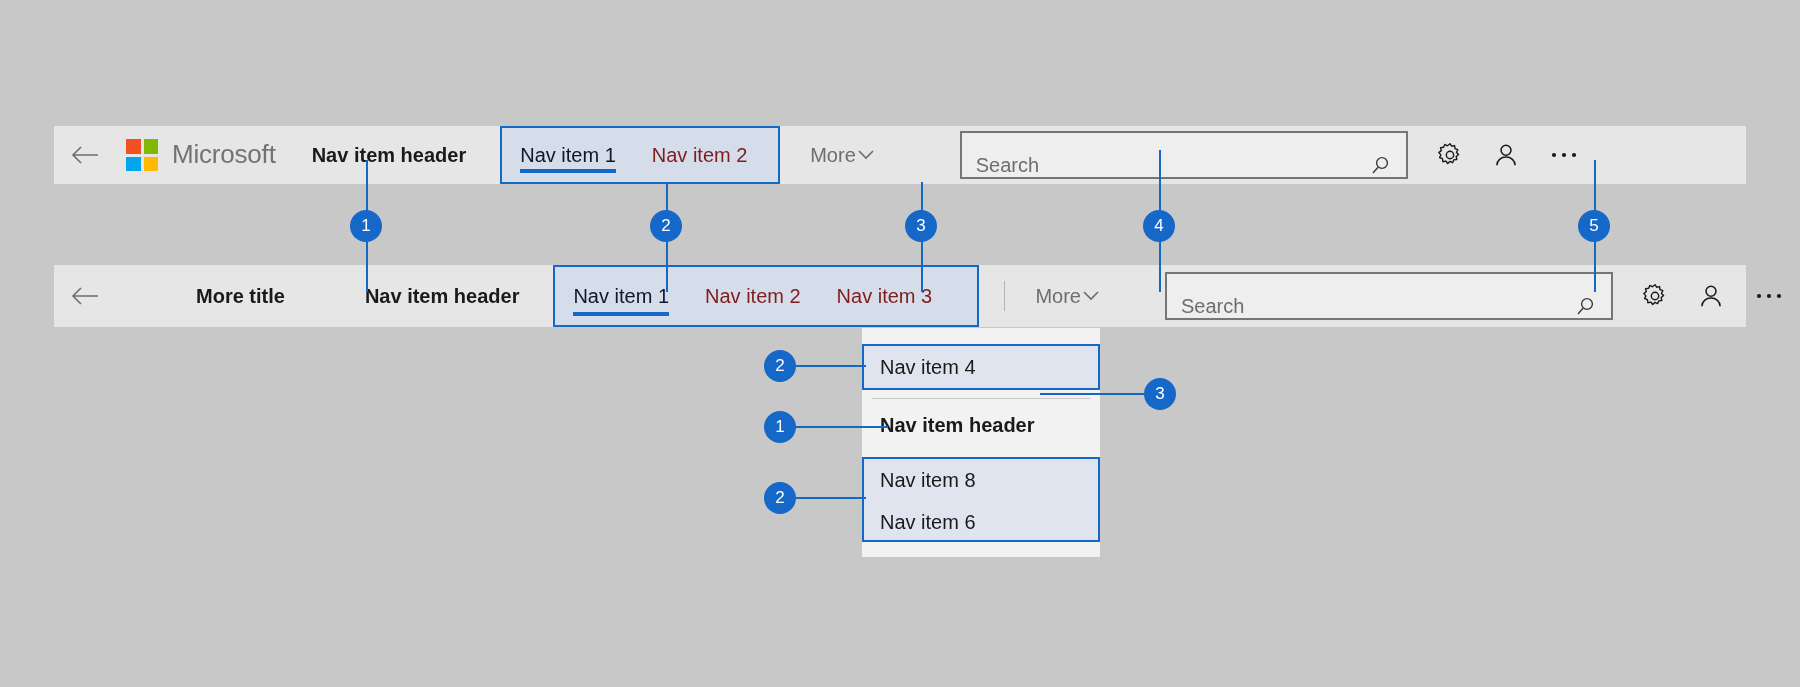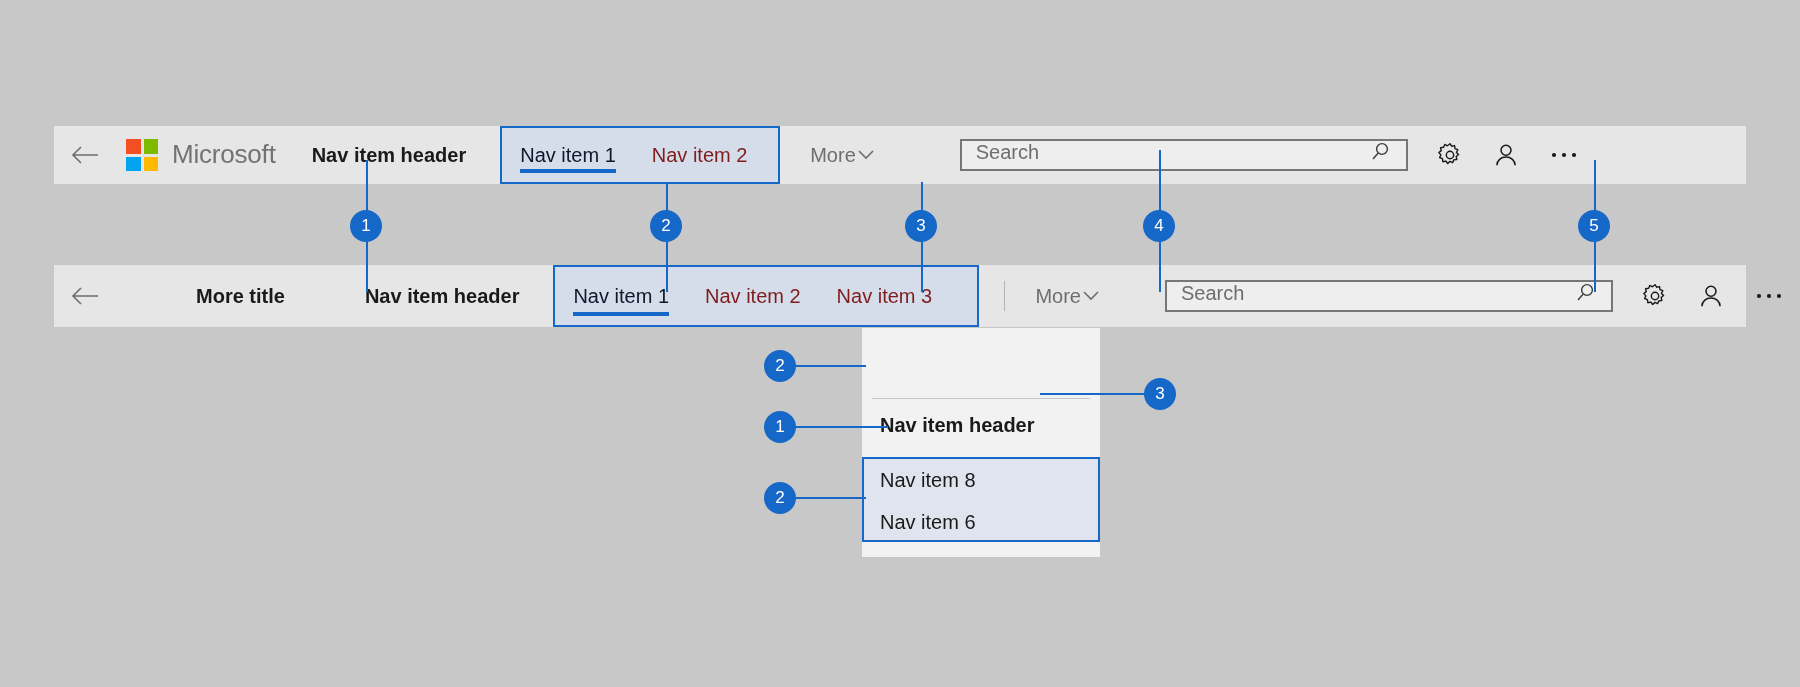--- a/index.html
+++ b/index.html
@@ -111,25 +111,25 @@
     gap: 2px;
     font-size: 20px;
     color: #6e6e6e;
     flex: none;
     white-space: nowrap;
   }
 
   .searchbox {
     position: relative;
     display: flex;
-    align-items: flex-start;
+    align-items: flex-end;
     background: #eeeeee;
     border: 2px solid #767676;
     box-sizing: border-box;
-    height: 32px;
+    height: 48px;
     flex: none;
   }
   .searchbox .ph {
     font-size: 20px;
     color: #6e6e6e;
     padding-left: 14px;
     flex: 1;
   }
   .searchbox .mag { padding-right: 14px; display:flex; align-items:center; }
 
@@ -330,20 +330,25 @@
         <circle cx="4" cy="4" r="2.1" fill="#1a1a1a"></circle>
         <circle cx="14" cy="4" r="2.1" fill="#1a1a1a"></circle>
         <circle cx="24" cy="4" r="2.1" fill="#1a1a1a"></circle>
       </svg>
     </div>
   </div>
 
   <div class="flyout" style="left:862px; top:328px; width:238px; height:229px;">
   </div>
 
+  <div class="fly-group" style="left:862px; top:344px; width:238px; height:46px;">
+    <div class="fly-item" style="height:42px;">
+      <span>Nav item 4</span>
+    </div>
+  </div>
 
   <div class="fly-sep" style="left:872px; top:398px; width:218px;"></div>
 
   <div class="fly-header" style="left:880px; top:410px; width:220px; height:30px;">
     <span>Nav item header</span>
   </div>
 
   <div class="fly-group" style="left:862px; top:457px; width:238px; height:85px;">
     <div class="fly-item">
       <span>Nav item 8</span>

